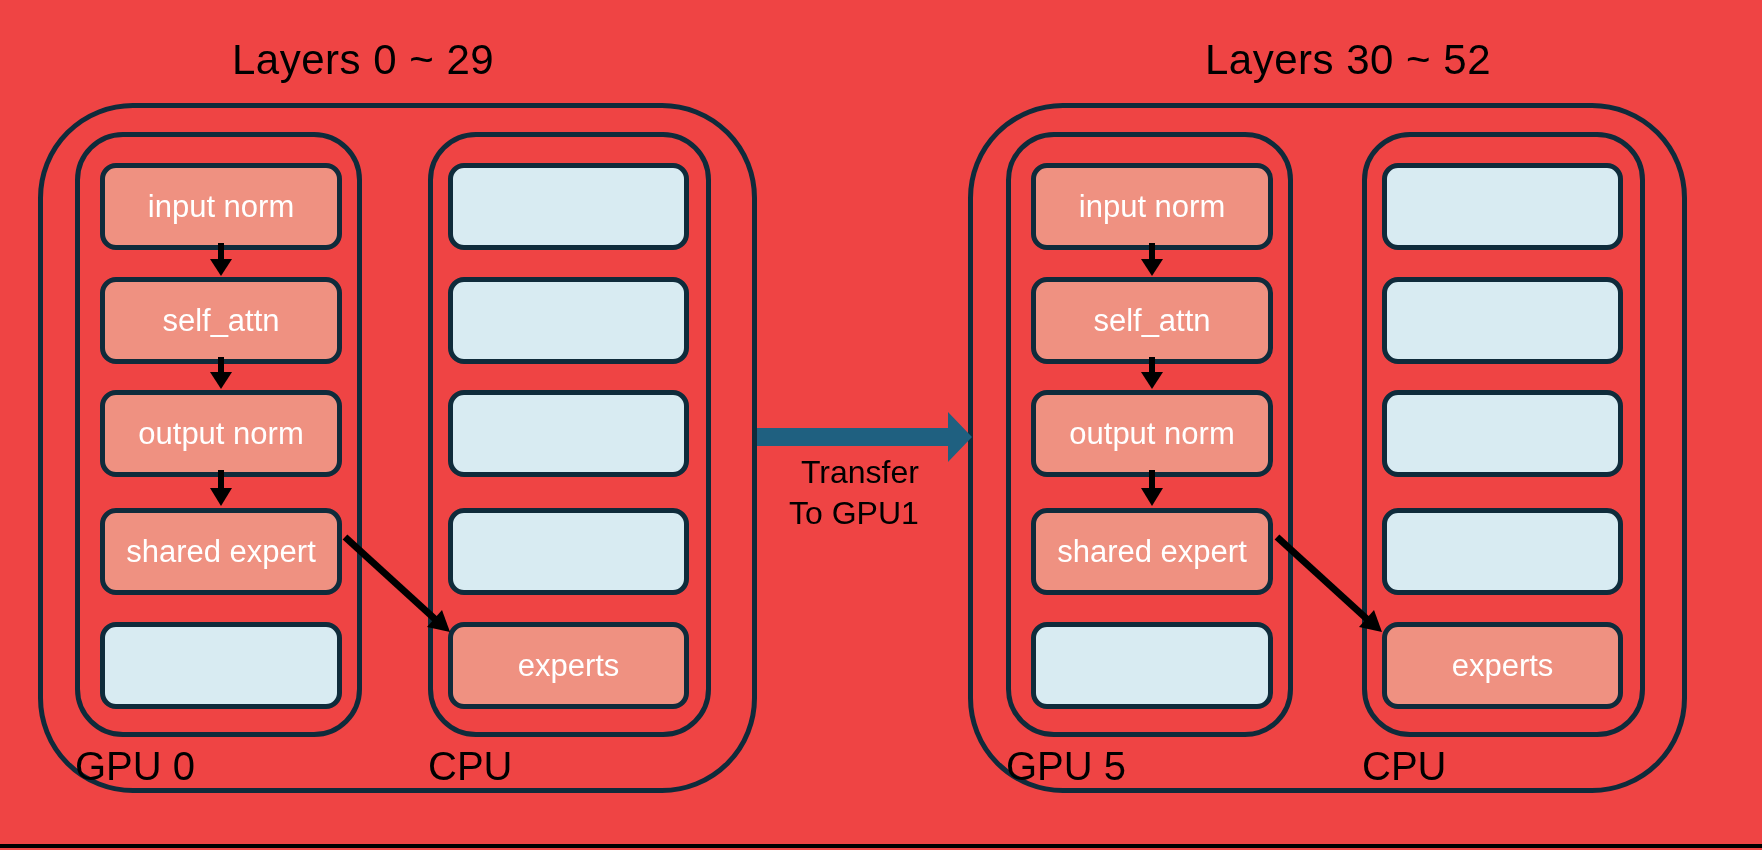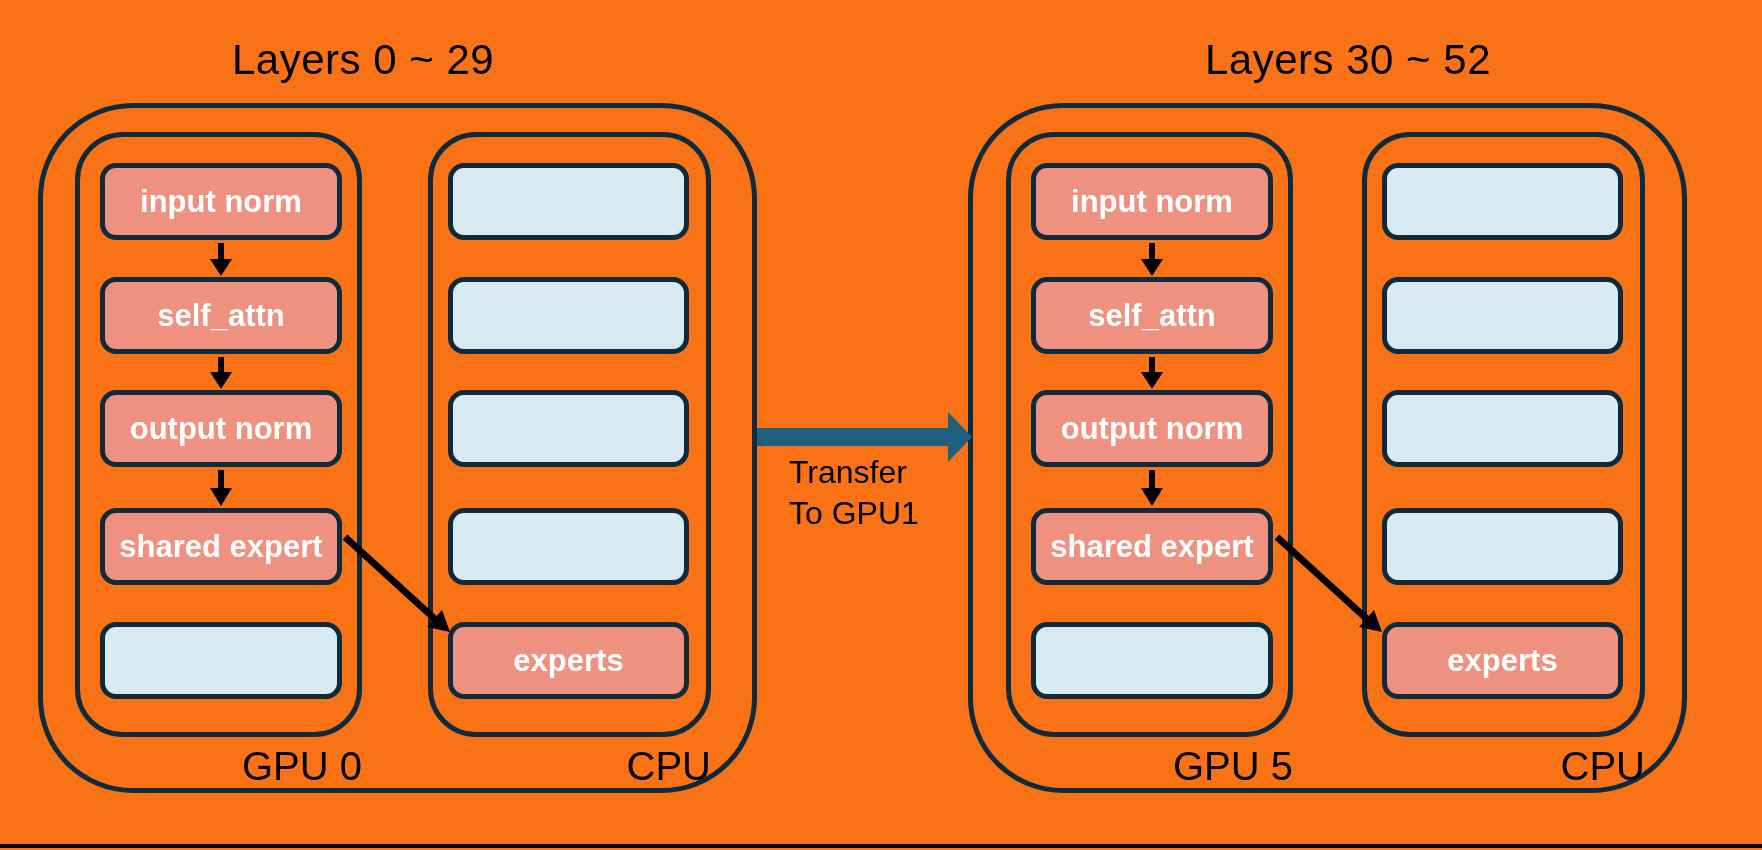--- a/index.html
+++ b/index.html
@@ -1,19 +1,19 @@
 <!DOCTYPE html>
 <html><head>
 <meta charset="utf-8">
 <style>
   html,body{margin:0;padding:0;background:#ffffff;}
   .canvas{
     position:relative;
     width:1762px;height:850px;
-    background:#f97316;
+    background:#ef4444;
     font-family:"Liberation Sans", sans-serif;
     overflow:hidden;
   }
   .cluster-title{
     position:absolute;
     font-size:42px;
     color:#000000;
     white-space:nowrap;
     letter-spacing:0.5px;
   }
@@ -31,46 +31,47 @@
     width:287px;height:605px;
     top:132px;
     border:5px solid #0F2B3B;
     border-radius:48px;
     background:transparent;
   }
   .device-col.cpu{width:283px;}
   .box{
     position:absolute;
     box-sizing:border-box;
-    height:77px;
+    height:87px;
     border:5px solid #0F2B3B;
     border-radius:16px;
-    display:flex;align-items:center;justify-content:center;font-weight:bold;
+    display:flex;align-items:center;justify-content:center;
   }
   .box.module{background:#EF9181;}
   .box.empty{background:#D8EBF2;}
   .box-label{
     font-size:31px;
     color:#ffffff;
     white-space:nowrap;
   }
   .device-label{
     position:absolute;
     top:744px;
-    text-align:right;
+    text-align:left;
     font-size:40px;
     color:#000000;
   }
   .transfer-text{
     position:absolute;
     left:789px;top:452px;
     font-size:32px;
     line-height:41px;
     color:#000000;
     white-space:nowrap;
+    text-align:right;
   }
   .arrow-layer{
     position:absolute;left:0;top:0;
     pointer-events:none;
   }
   .bottom-line{
     position:absolute;
     left:0;top:844px;
     width:1762px;height:4px;
     background:#000000;

